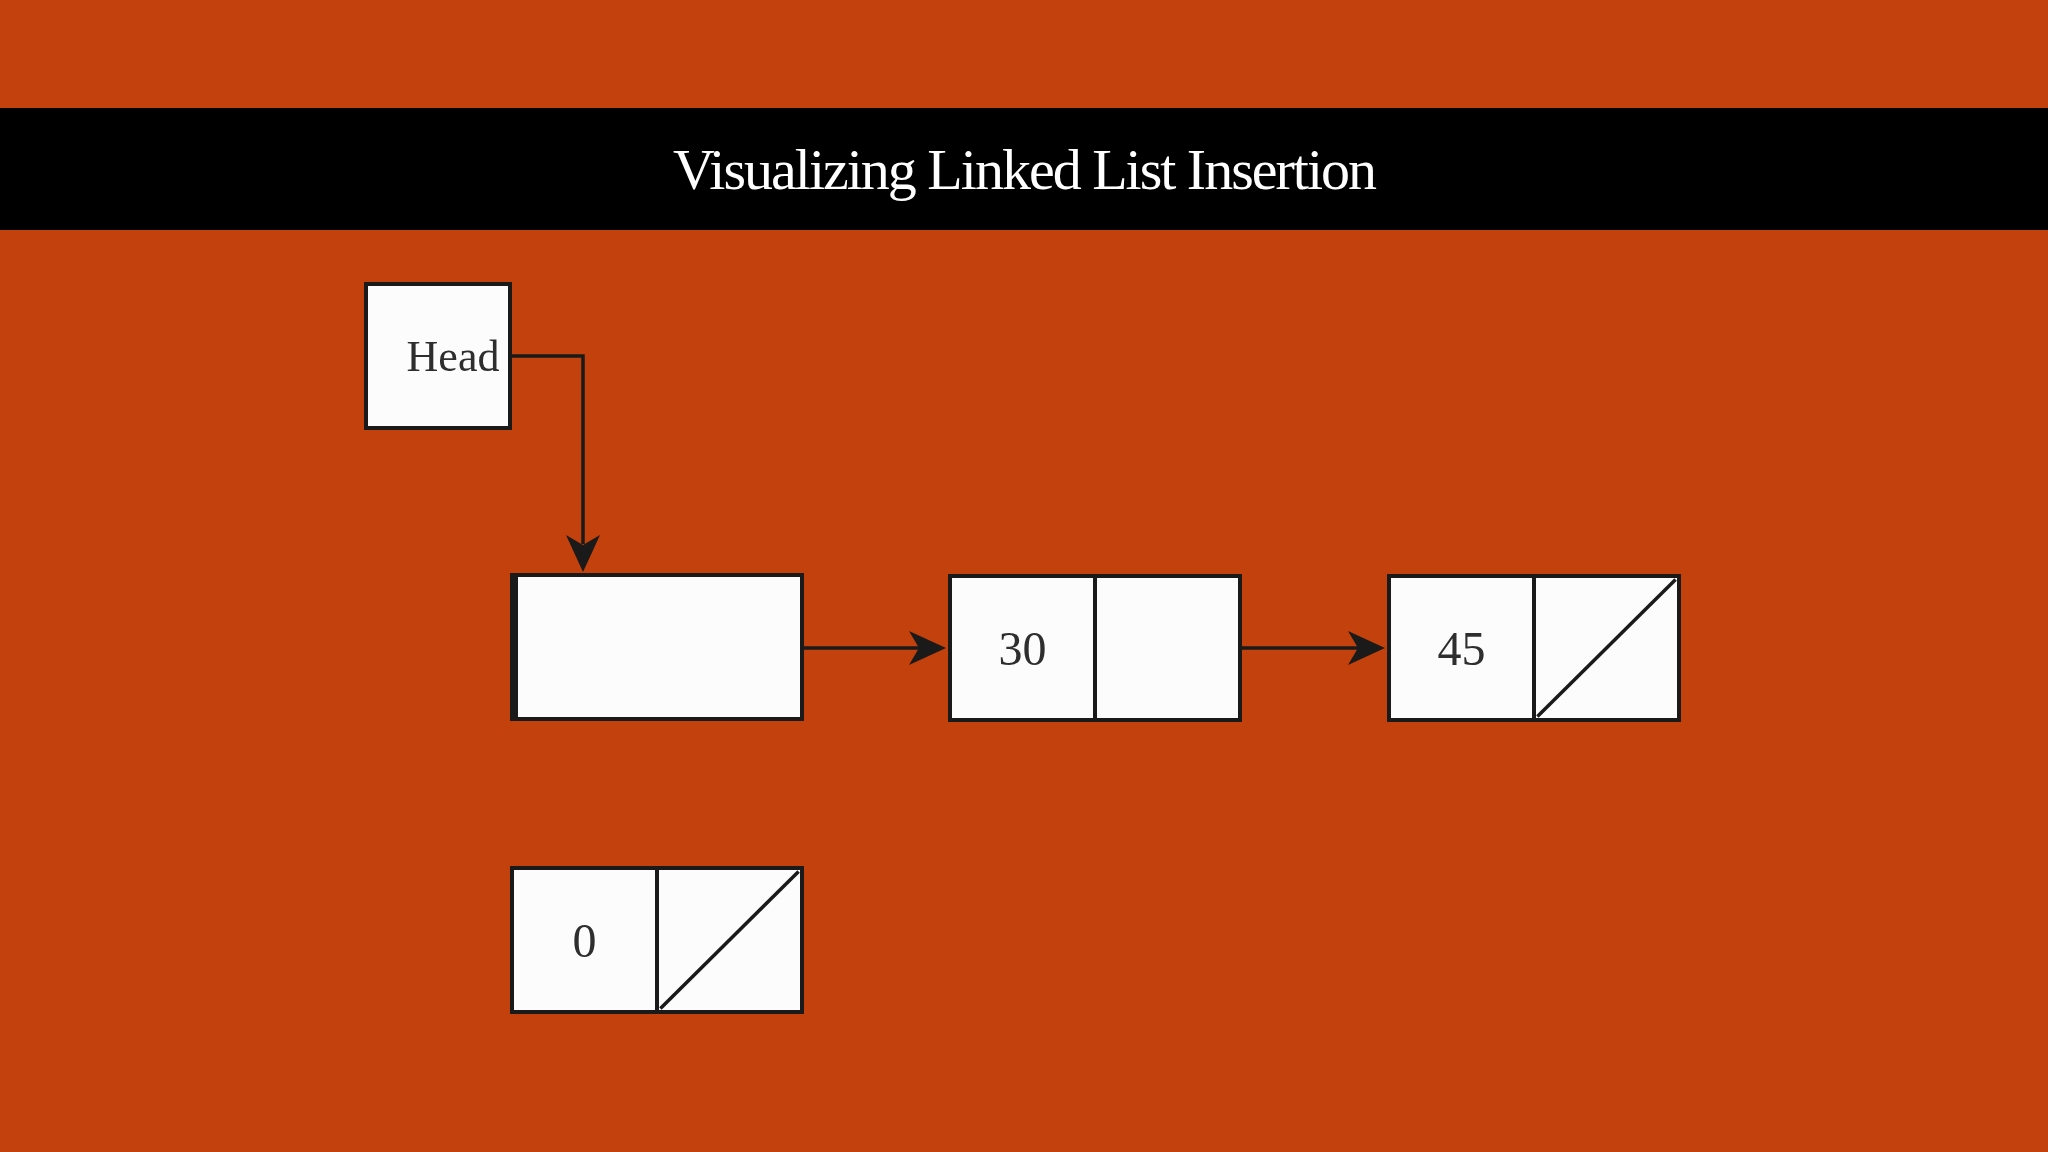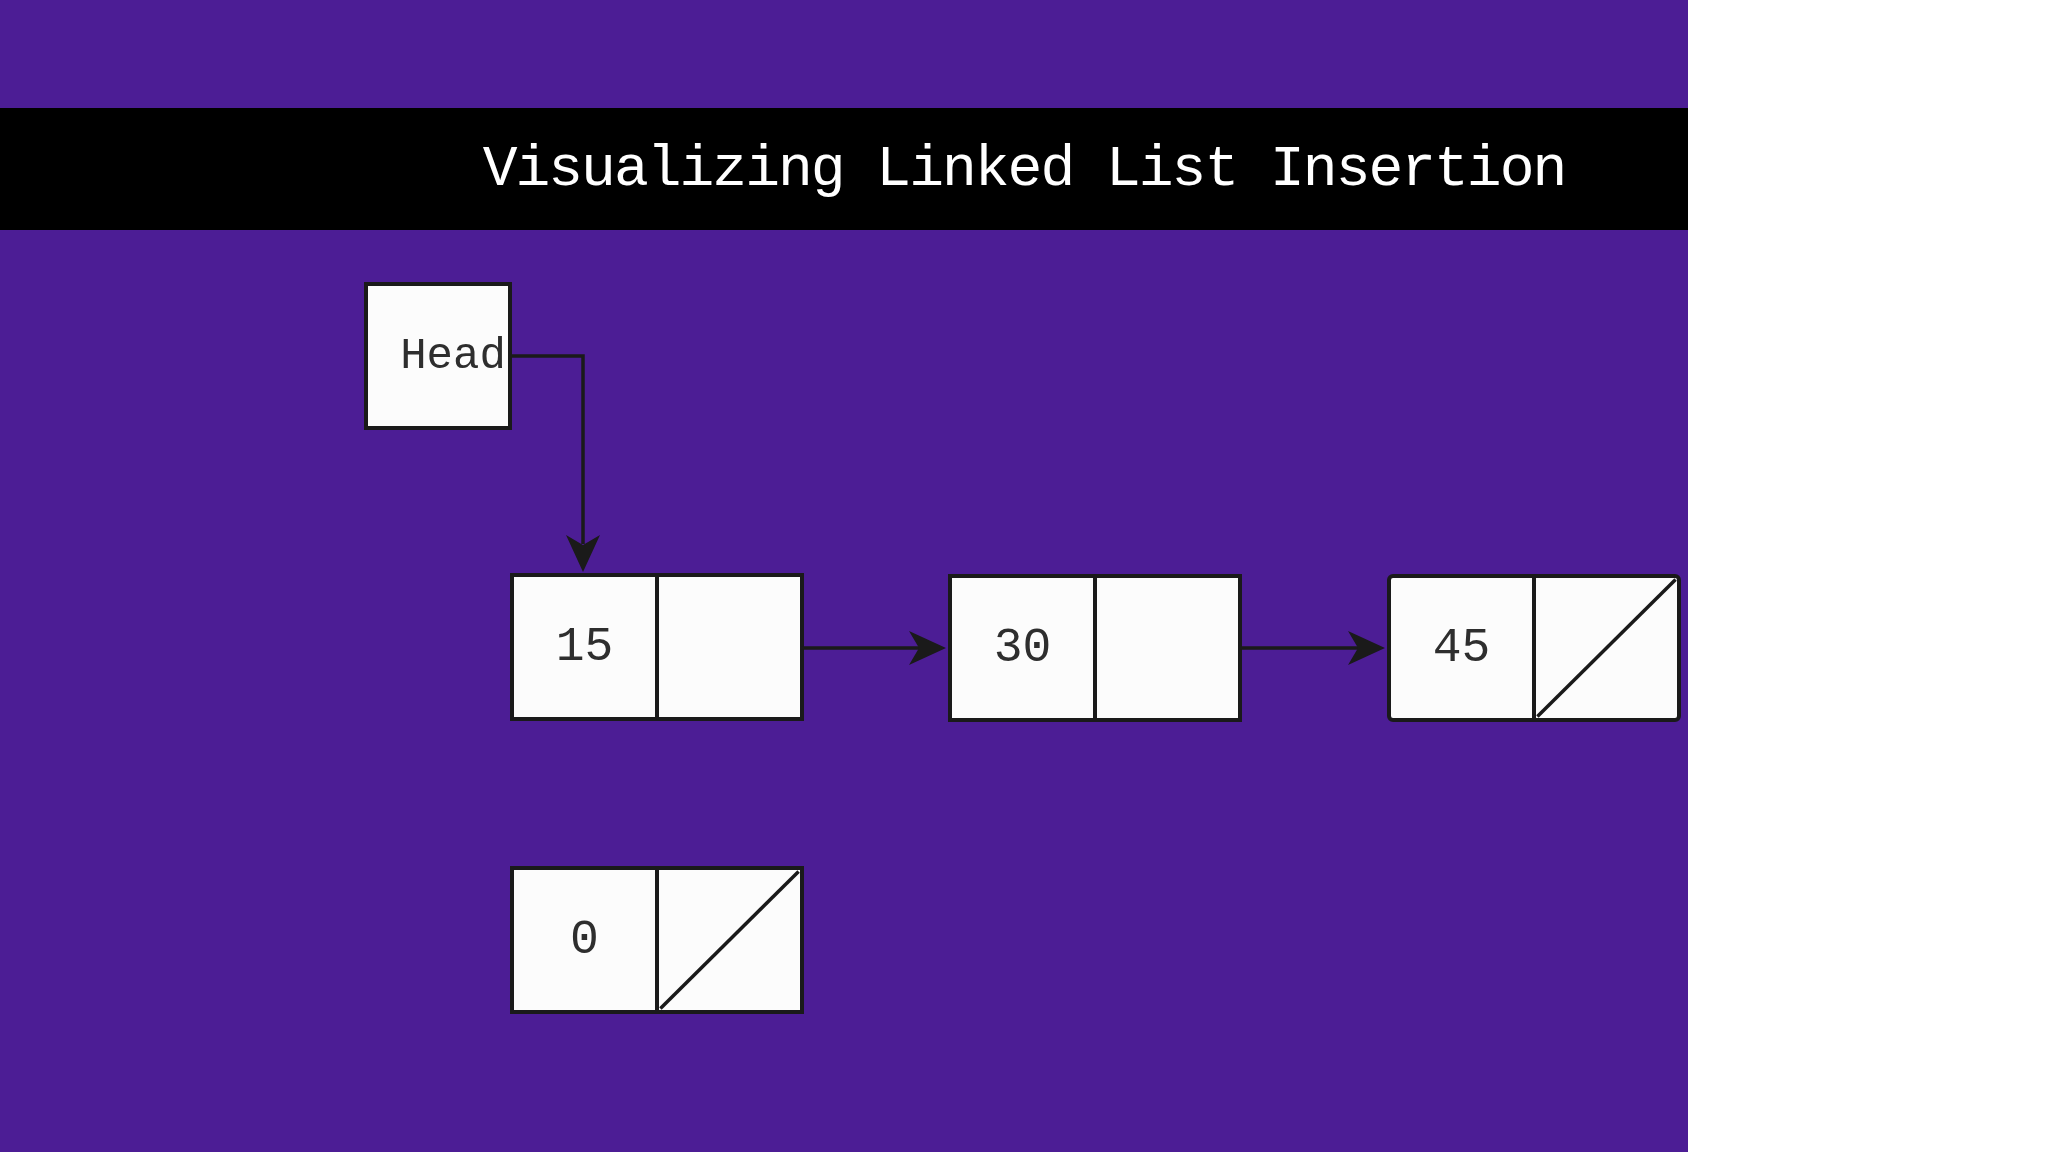--- a/index.html
+++ b/index.html
@@ -2,24 +2,24 @@
 <html><head>
 <meta charset="utf-8">
 <style>
   html, body {
     margin: 0;
     padding: 0;
     background: #ffffff;
   }
   .canvas {
     position: relative;
-    width: 1688px;
+    width: 2048px;
     height: 1152px;
-    background: #4c1d95;
-    font-family: Liberation Mono, monospace;
+    background: #c2410c;
+    font-family: Liberation Serif, serif;
     overflow: hidden;
   }
 
   
   .title-bar {
     position: absolute;
     left: 0;
     top: 108px;
     width: 2048px;
     height: 122px;
@@ -58,21 +58,21 @@
     margin-left: 30px;
   }
 
   .node {
     width: 294px;
     height: 148px;
     display: flex;
   }
   .node-15 { left: 510px; top: 573px; }
   .node-30 { left: 948px; top: 574px; }
-  .node-45 { left: 1387px; top: 574px; border-radius: 6px; }
+  .node-45 { left: 1387px; top: 574px; }
   .node-0  { left: 510px; top: 866px; }
 
   .cell-data {
     flex: 1;
     display: flex;
     align-items: center;
     justify-content: center;
     font-size: 48px;
     color: #2e2e2e;
   }
@@ -116,21 +116,20 @@
 
   <div class="title-bar">
     <div class="title-text">Visualizing Linked List Insertion</div>
   </div>
 
   <div class="box head-box">
     <span class="head-label">Head</span>
   </div>
 
   <div class="box node node-15">
-    <div class="cell-data">15</div>
     <div class="cell-ptr"></div>
   </div>
 
   <div class="box node node-30">
     <div class="cell-data">30</div>
     <div class="cell-ptr"></div>
   </div>
 
   <div class="box node node-45">
     <div class="cell-data">45</div>

